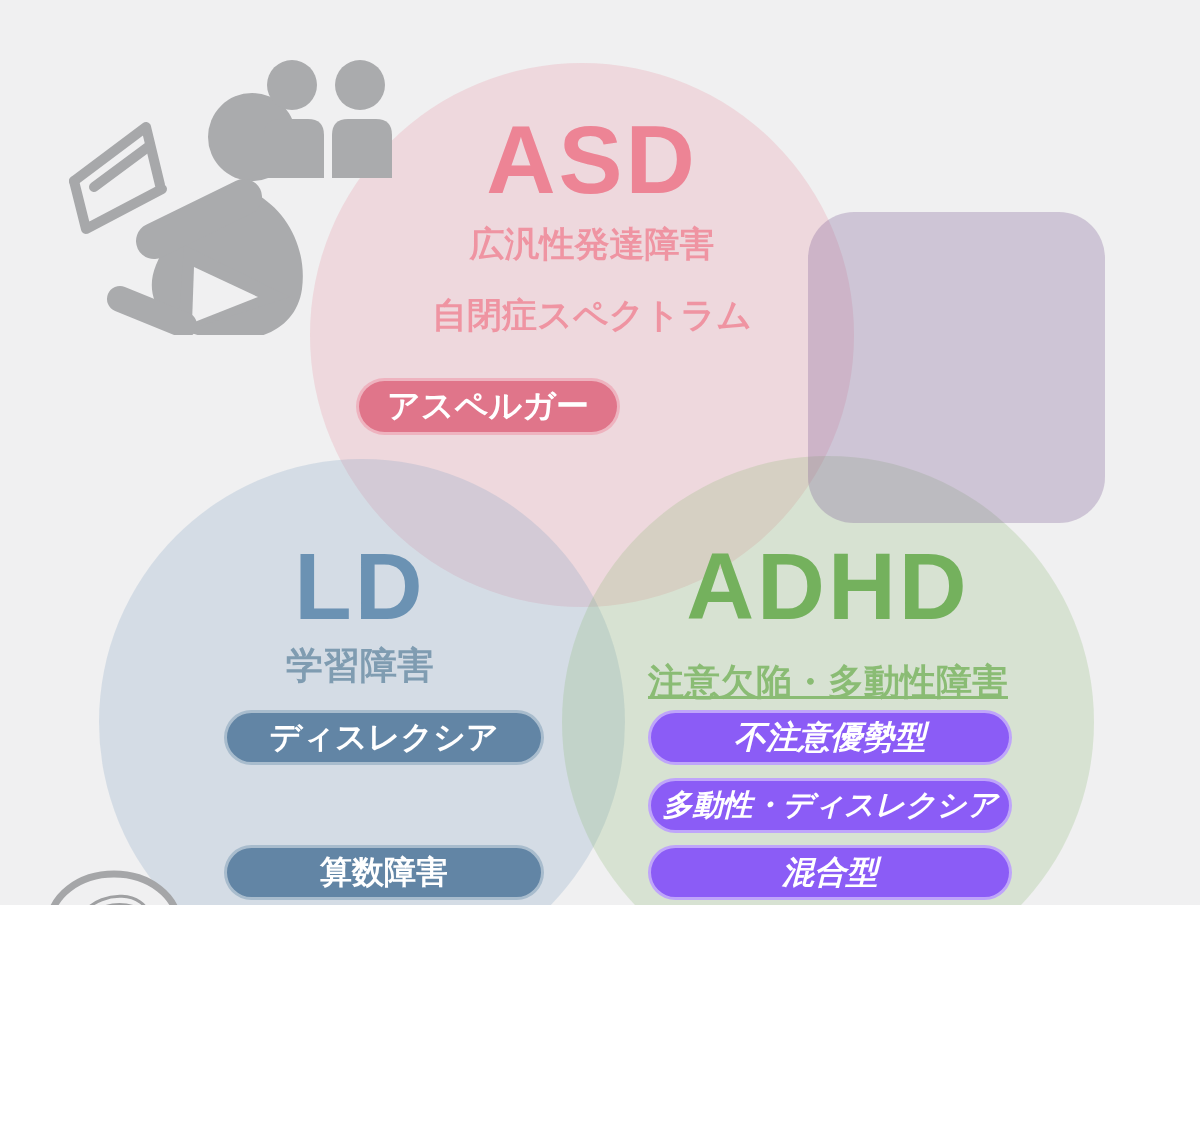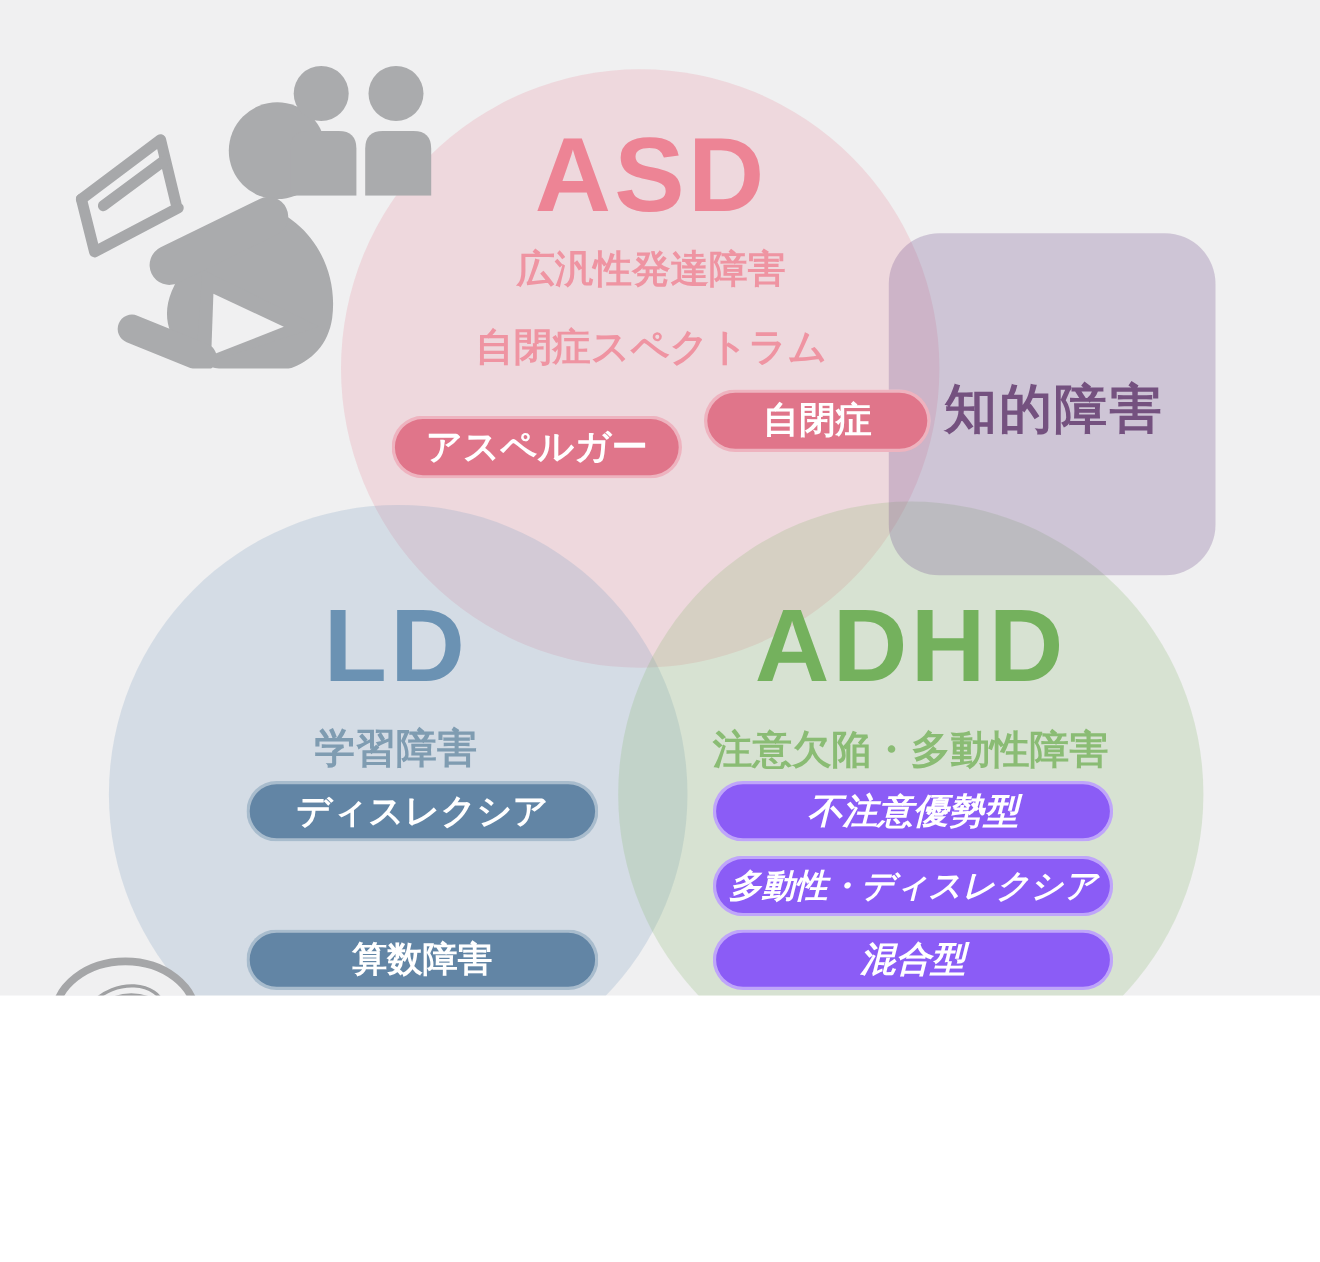--- a/index.html
+++ b/index.html
@@ -33,22 +33,22 @@
   .adhd-content{left:566px;top:540px;width:524px;}
 
   .big-title{font-weight:bold;line-height:1;letter-spacing:3px;}
   .asd-title{font-size:96px;color:#ed8495;}
   .ld-title{font-size:94px;color:#6b92b3;}
   .adhd-title{font-size:94px;color:#74b15d;}
 
   .subtitle{font-weight:bold;}
   .asd-sub1{margin-top:24px;font-size:35px;color:#ef94a2;}
   .asd-sub2{margin-top:13px;font-size:35px;color:#ef94a2;}
-  .ld-sub{margin-top:22px;font-size:37px;color:#7f9cb1;}
-  .adhd-sub{margin-top:24px;font-size:36px;color:#8abc74;}
+  .ld-sub{margin-top:7px;font-size:37px;color:#7f9cb1;}
+  .adhd-sub{margin-top:24px;font-size:36px;color:#8abc74;text-decoration:underline;}
 
   .intellectual-label{
     position:absolute;z-index:3;
     left:810px;top:340px;width:297px;
     text-align:center;
     font-size:48px;font-weight:bold;color:#74517f;letter-spacing:2px;
   }
 
   
   .pill{
@@ -147,23 +147,21 @@
       <rect x="224" y="127" width="122" height="17"></rect>
     </g>
   </svg>
 
   <div class="content asd-content">
     <div class="big-title asd-title">ASD</div>
     <div class="subtitle asd-sub2">広汎性発達障害</div>
     <div class="subtitle asd-sub1">自閉症スペクトラム</div>
   </div>
   <div class="pill pill-asd pill-asd-1">アスペルガー</div>
-  <div class="pill pill-asd pill-asd-2">自閉症</div>
 
-  <div class="intellectual-label">知的障害</div>
 
   <div class="content ld-content">
     <div class="big-title ld-title">LD</div>
     <div class="subtitle ld-sub">学習障害</div>
   </div>
   <div class="pill pill-ld row-1">ディスレクシア</div>
   <div class="pill pill-ld row-3">算数障害</div>
 
   <div class="content adhd-content">
     <div class="big-title adhd-title">ADHD</div>

